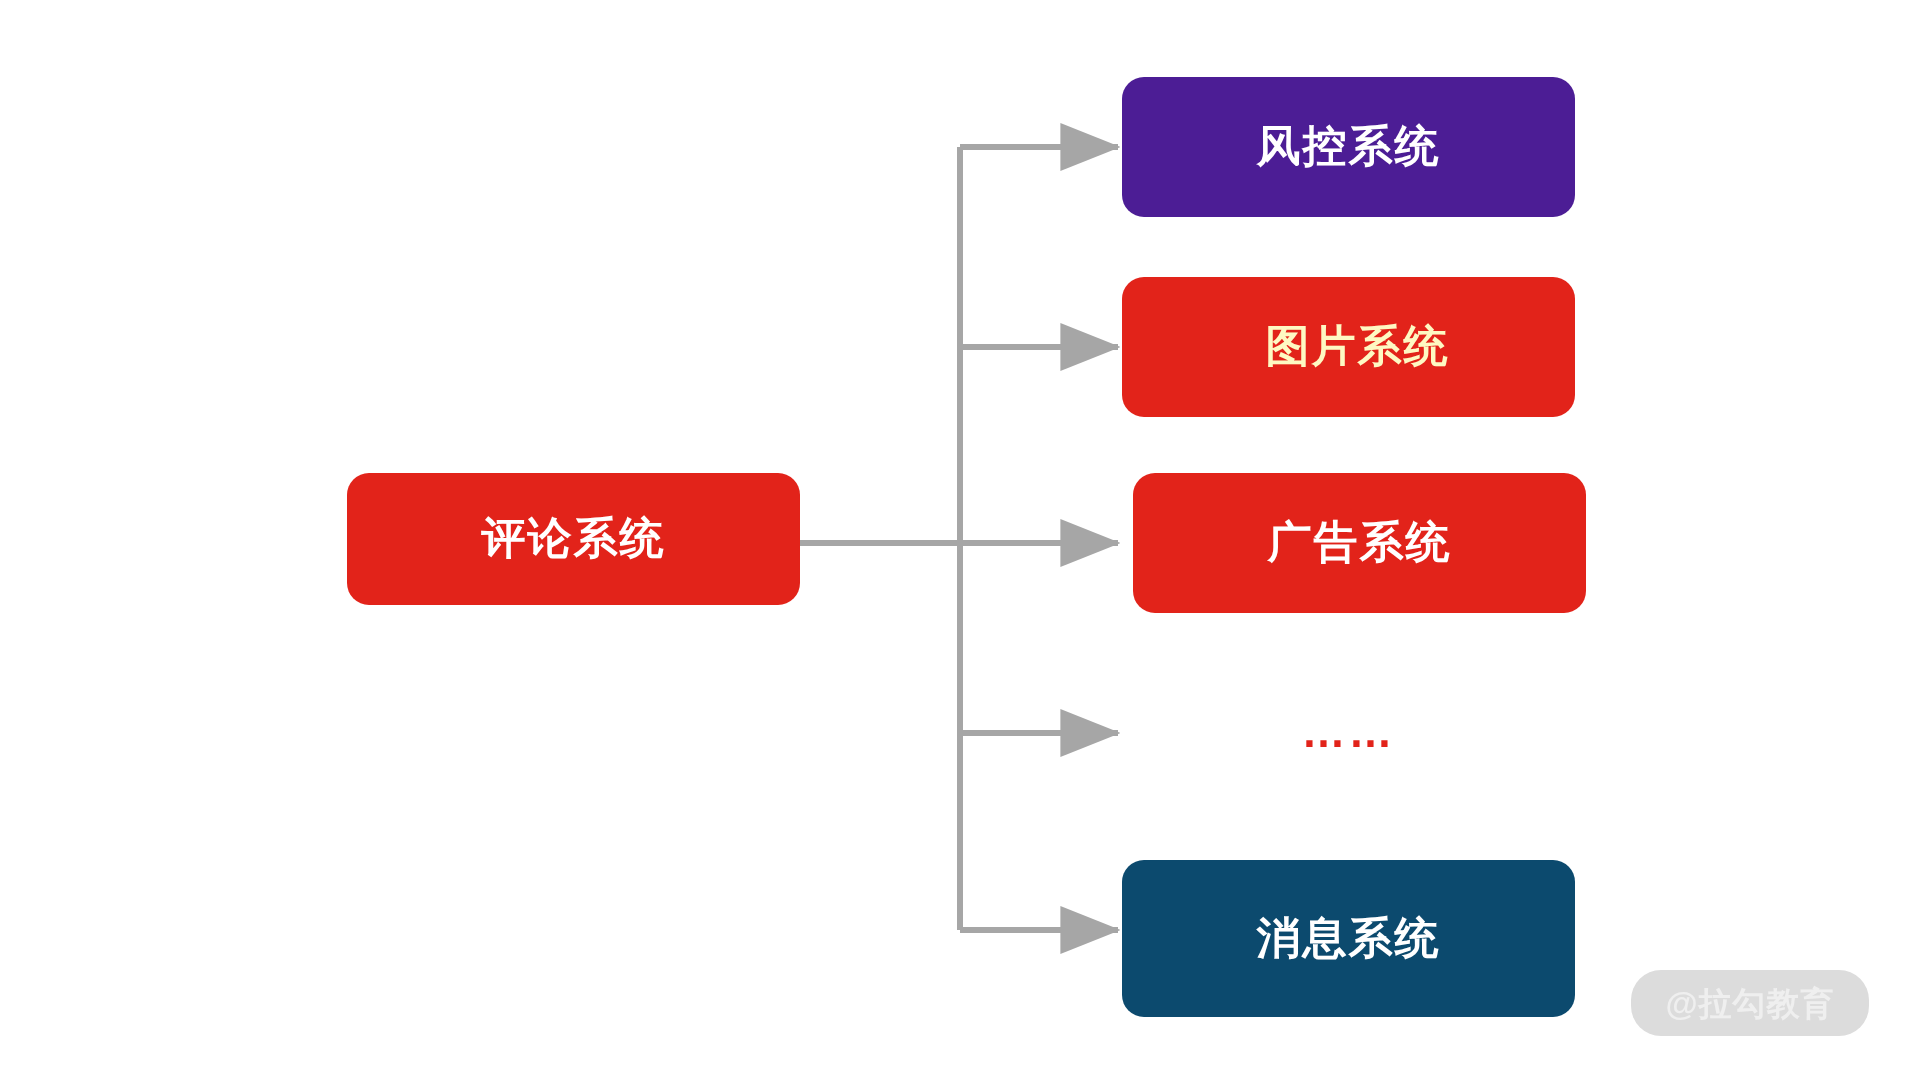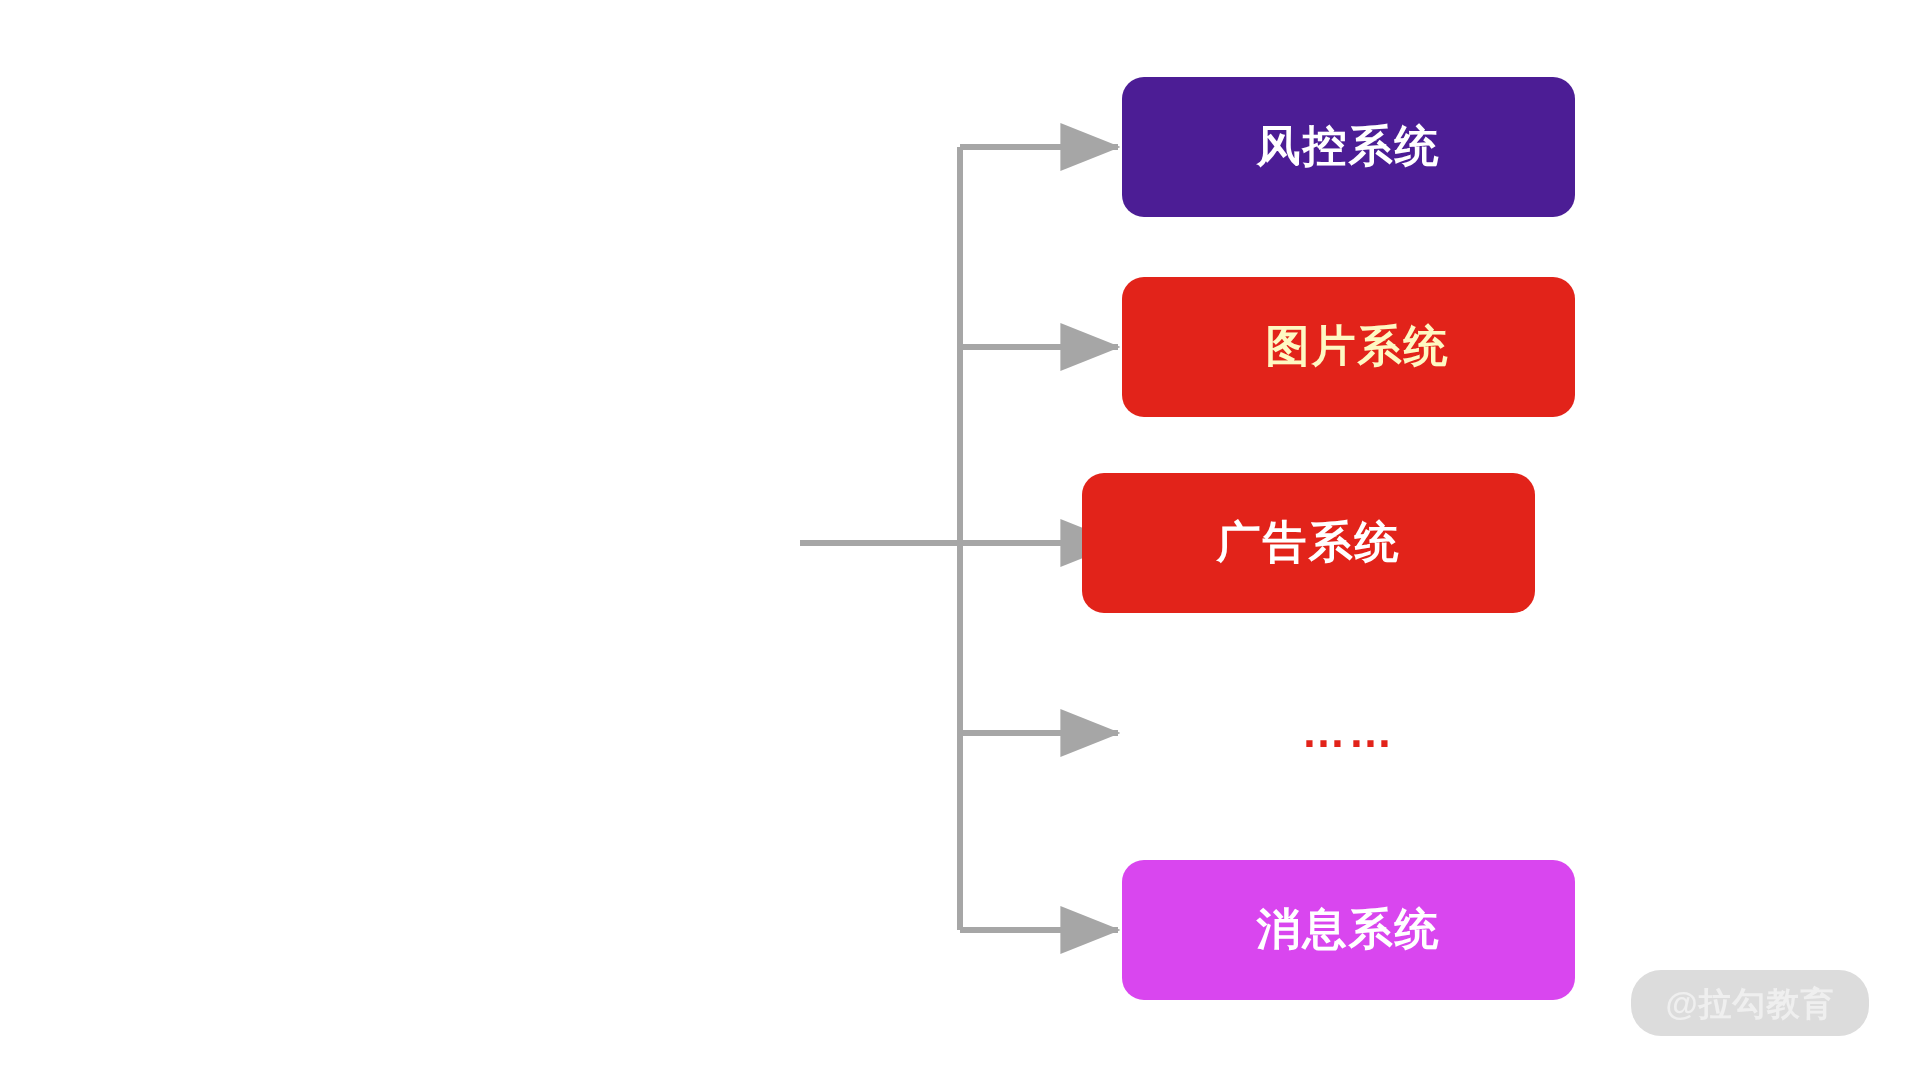--- a/index.html
+++ b/index.html
@@ -92,38 +92,41 @@
 
     <path d="M 960 347 L 1118 347" fill="none" stroke="#A6A6A6" stroke-width="6" marker-end="url(#arrowhead)"></path>
 
     <path d="M 960 543 L 1118 543" fill="none" stroke="#A6A6A6" stroke-width="6" marker-end="url(#arrowhead)"></path>
 
     <path d="M 960 733 L 1118 733" fill="none" stroke="#A6A6A6" stroke-width="6" marker-end="url(#arrowhead)"></path>
 
     <path d="M 960 930 L 1118 930" fill="none" stroke="#A6A6A6" stroke-width="6" marker-end="url(#arrowhead)"></path>
   </svg>
 
+  <div class="node" id="node-source" style="left: 347px; top: 473px; width: 453px; height: 132px; background: rgb(226, 35, 26); color: rgb(255, 255, 255);">
+    <span class="node-label">评论系统</span>
+  </div>
 
   <div class="node" id="node-target-0" style="left: 1122px; top: 77px; width: 453px; height: 140px; background: #4c1d95; color: rgb(255, 255, 255);">
     <span class="node-label">风控系统</span>
   </div>
 
   <div class="node" id="node-target-1" style="left: 1122px; top: 277px; width: 453px; height: 140px; background: rgb(226, 35, 26); color: #fef9c3; padding-left: 18px;">
     <span class="node-label">图片系统</span>
   </div>
 
-  <div class="node" id="node-target-2" style="left: 1082px; top: 473px; width: 453px; height: 140px; background: rgb(226, 35, 26); color: rgb(255, 255, 255);">
+  <div class="node" id="node-target-2" style="left: 1133px; top: 473px; width: 453px; height: 140px; background: rgb(226, 35, 26); color: rgb(255, 255, 255);">
     <span class="node-label">广告系统</span>
   </div>
 
   <div class="ellipsis-node" id="node-target-3" style="left: 1122px; top: 683px; width: 453px; height: 100px; color: rgb(226, 35, 26);">
     <span class="node-label">……</span>
   </div>
 
-  <div class="node" id="node-target-4" style="left: 1122px; top: 860px; width: 453px; height: 140px; background: #d946ef; color: rgb(255, 255, 255);">
+  <div class="node" id="node-target-4" style="left: 1122px; top: 860px; width: 453px; height: 157px; background: #0c4a6e; color: rgb(255, 255, 255);">
     <span class="node-label">消息系统</span>
   </div>
 
   <div class="watermark" style="left: 1631px; top: 970px; width: 238px; height: 66px; background: rgb(220, 220, 220); color: rgb(239, 239, 239);">
     <span>@拉勾教育</span>
   </div>
 
 </div>
 
 </body></html>

